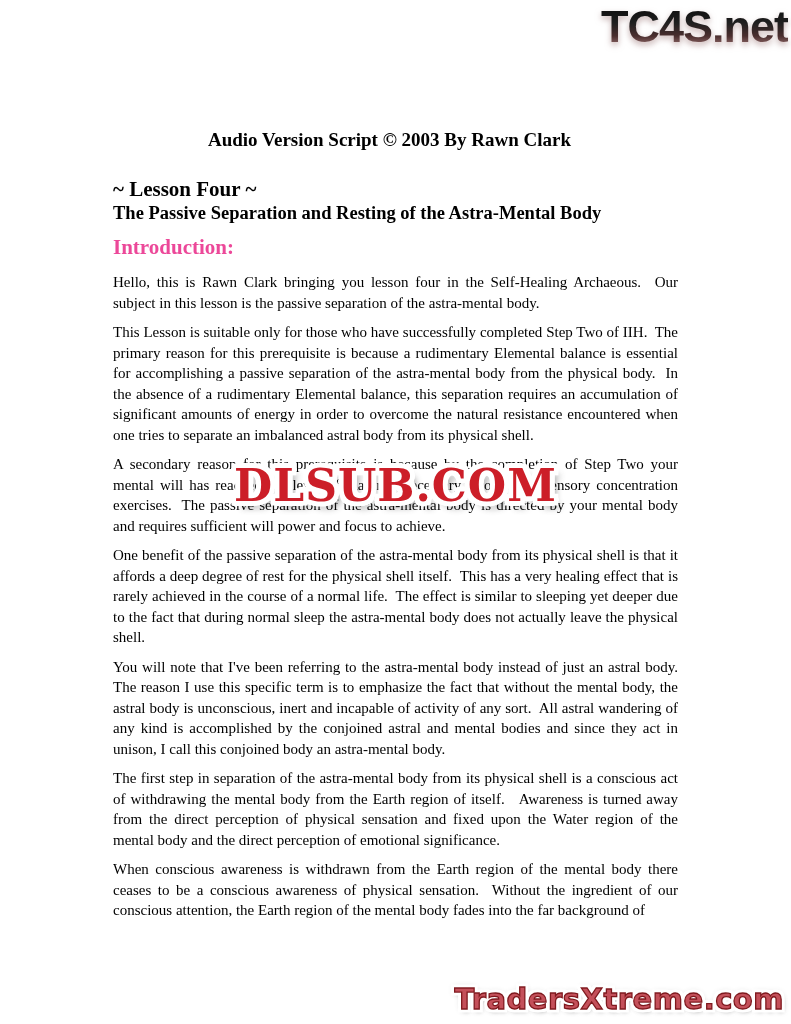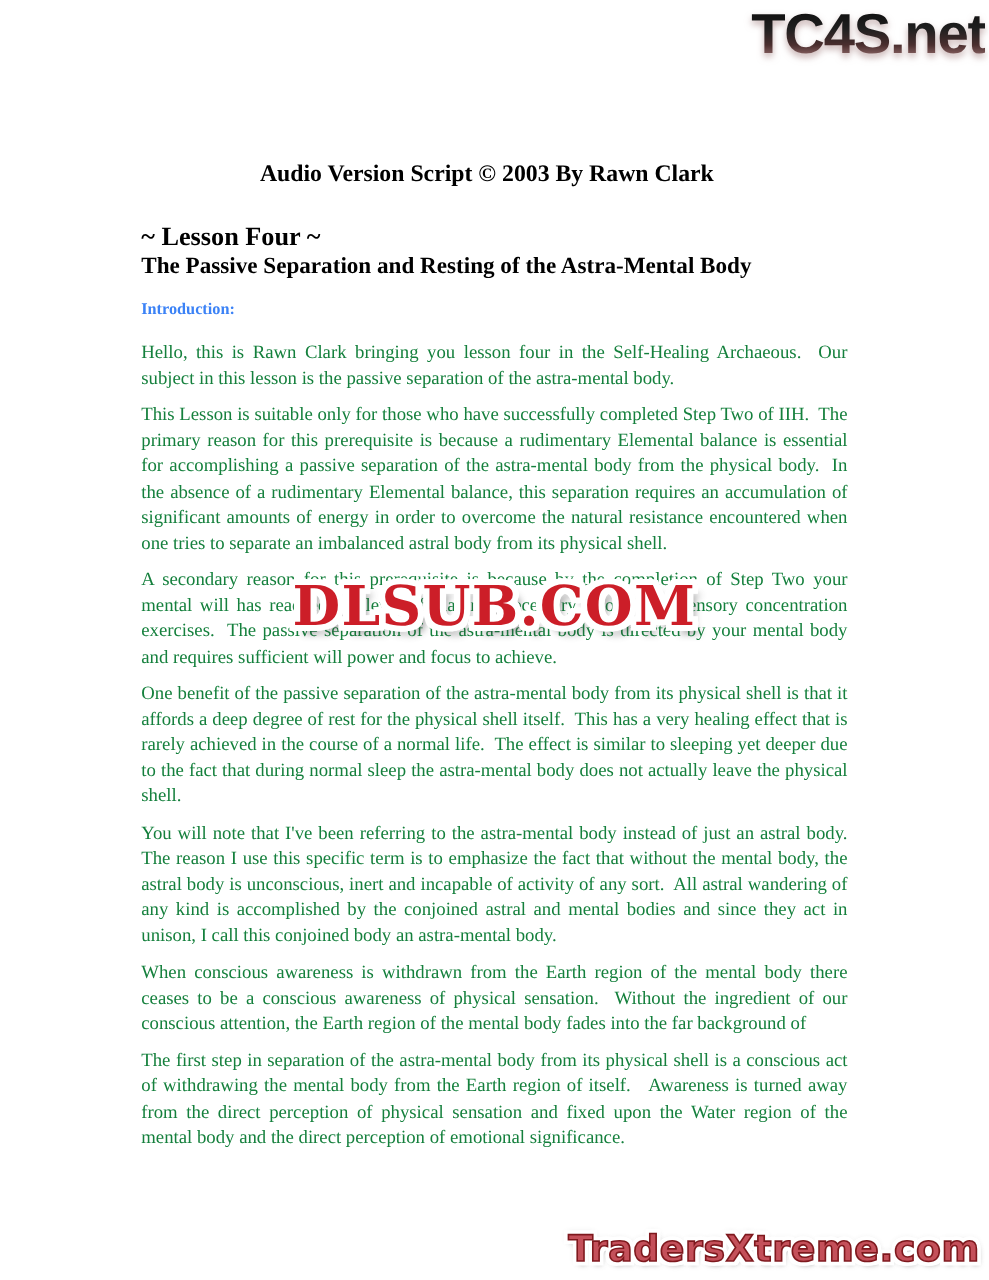--- a/index.html
+++ b/index.html
@@ -27,25 +27,25 @@
     border-bottom:3px solid #000;padding:0 6px 2px;
     text-shadow:1px 1px 0 #c4c4c4;
   }
   .subtitle{position:absolute;top:129px;left:0;right:12px;text-align:center;
     font-weight:700;font-size:19px;line-height:22px;color:#000;}
   .lesson-heading{position:absolute;top:177px;left:0;right:0;text-align:left;
     font-weight:700;font-size:21px;line-height:24px;color:#000;}
   .lesson-subheading{position:absolute;top:202px;left:0;right:0;text-align:left;
     font-weight:700;font-size:18.5px;line-height:22px;color:#000;}
   .section-label{position:absolute;top:237px;left:0;
-    font-weight:700;font-size:13px;line-height:20px;color:#3b82f6;}
+    font-weight:700;font-size:21px;line-height:20px;color:#ec4899;}
   .body-text{position:absolute;top:272px;left:0;width:565px;}
   .body-text p{
     margin:0 0 9px 0;font-size:15px;line-height:20.5px;
-    text-align:justify;white-space:pre-wrap;color:#15803d;
+    text-align:justify;white-space:pre-wrap;color:#000000;
   }
 
   
   .wm-dlsub{
     position:absolute;top:460px;left:50%;transform:translateX(-50%);
     font-family:"DejaVu Serif",serif;font-weight:700;font-size:44px;line-height:52px;
     letter-spacing:1px;white-space:nowrap;
   }
   .wm-dlsub .wm-outline{
     position:absolute;left:0;top:0;color:#ffffff;
@@ -89,22 +89,22 @@
     <div class="lesson-subheading">The Passive Separation and Resting of the Astra-Mental Body</div>
 
     <div class="section-label">Introduction:</div>
 
     <div class="body-text">
       <p>Hello, this is Rawn Clark bringing you lesson four in the Self-Healing Archaeous.  Our subject in this lesson is the passive separation of the astra-mental body.</p>
       <p>This Lesson is suitable only for those who have successfully completed Step Two of IIH.  The primary reason for this prerequisite is because a rudimentary Elemental balance is essential for accomplishing a passive separation of the astra-mental body from the physical body.  In the absence of a rudimentary Elemental balance, this separation requires an accumulation of significant amounts of energy in order to overcome the natural resistance encountered when one tries to separate an imbalanced astral body from its physical shell.</p>
       <p>A secondary reason for this prerequisite is because by the completion of Step Two your mental will has reached the level of maturity necessary through the sensory concentration exercises.  The passive separation of the astra-mental body is directed by your mental body and requires sufficient will power and focus to achieve.</p>
       <p>One benefit of the passive separation of the astra-mental body from its physical shell is that it affords a deep degree of rest for the physical shell itself.  This has a very healing effect that is rarely achieved in the course of a normal life.  The effect is similar to sleeping yet deeper due to the fact that during normal sleep the astra-mental body does not actually leave the physical shell.</p>
       <p>You will note that I've been referring to the astra-mental body instead of just an astral body.  The reason I use this specific term is to emphasize the fact that without the mental body, the astral body is unconscious, inert and incapable of activity of any sort.  All astral wandering of any kind is accomplished by the conjoined astral and mental bodies and since they act in unison, I call this conjoined body an astra-mental body.</p>
+      <p>The first step in separation of the astra-mental body from its physical shell is a conscious act of withdrawing the mental body from the Earth region of itself.   Awareness is turned away from the direct perception of physical sensation and fixed upon the Water region of the mental body and the direct perception of emotional significance.</p>
       <p>When conscious awareness is withdrawn from the Earth region of the mental body there ceases to be a conscious awareness of physical sensation.  Without the ingredient of our conscious attention, the Earth region of the mental body fades into the far background of</p>
-      <p>The first step in separation of the astra-mental body from its physical shell is a conscious act of withdrawing the mental body from the Earth region of itself.   Awareness is turned away from the direct perception of physical sensation and fixed upon the Water region of the mental body and the direct perception of emotional significance.</p>
     </div>
 
   </div>
 
   <div class="wm-dlsub">
     <span class="wm-outline">DLSUB.COM</span>
     <span class="wm-fill">DLSUB.COM</span>
   </div>
 
   <div class="wm-traders">

